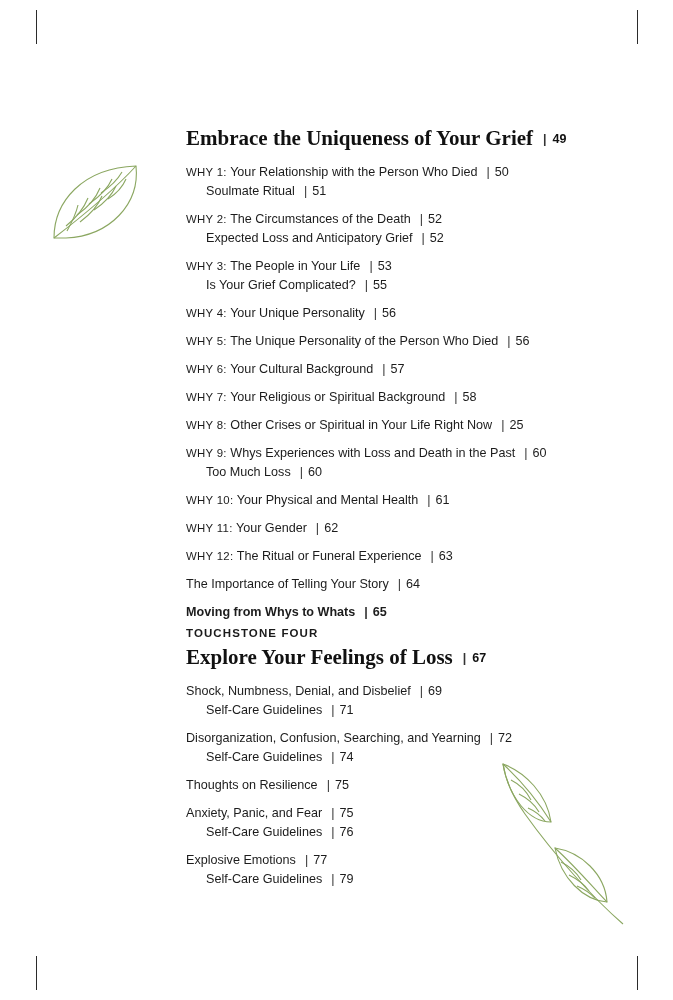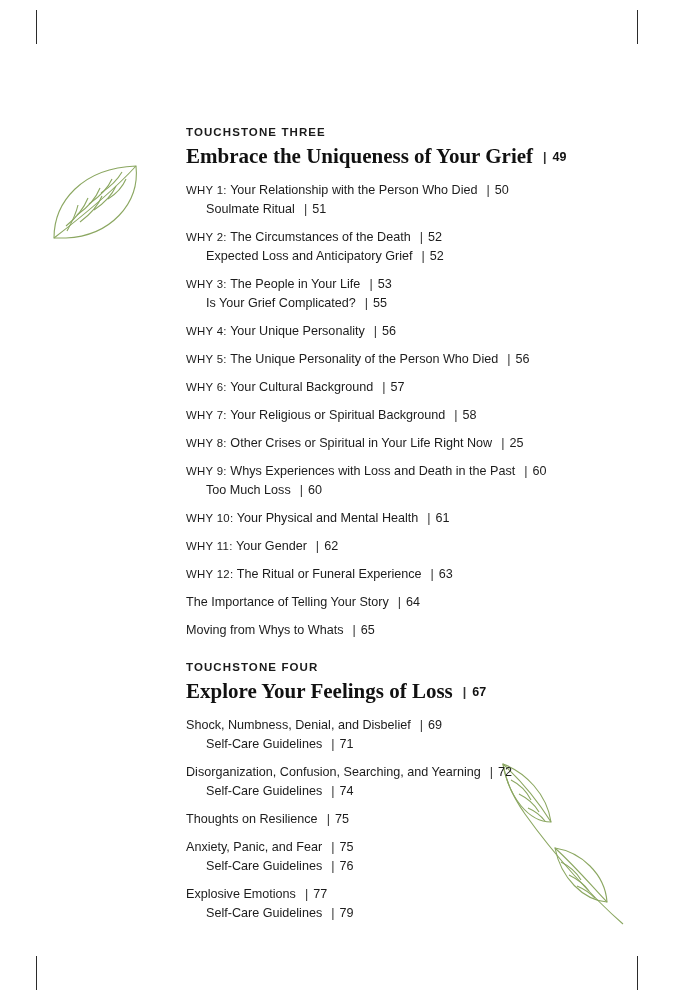--- a/index.html
+++ b/index.html
@@ -87,21 +87,21 @@
     margin: 0 0 11px 0;
   }
   .entry.sub {
     margin: 1px 0 11px 20px;
   }
   .entry.tight { margin-bottom: 2px; }
   .entry .lead { font-weight: normal; font-size: 11.4px; letter-spacing: 0.3px; }
   .entry .sep { margin: 0 5px 0 9px; color: #333; }
   .entry .pg { }
 
-  .gap-after { margin-bottom: 22px; }
+  .gap-after { margin-bottom: 6px; font-weight: bold; }
 </style>
 </head>
 <body>
 
 <div class="crop v crop-tl-v"></div>
 <div class="crop v crop-tr-v"></div>
 <div class="crop v crop-bl-v"></div>
 <div class="crop v crop-br-v"></div>
 
 <div class="leaf-top">
@@ -131,21 +131,20 @@
     <path d="M100,96 C124,118 140,138 152,150"></path>
     <path d="M106,110 C114,114 122,121 126,128"></path>
     <path d="M114,123 C122,127 130,133 134,139"></path>
     <path d="M122,134 C129,137 136,142 140,146"></path>
   </svg>
 </div>
 
 <div class="content">
 
   <div class="section">
-    <div class="touchstone-label">TOUCHSTONE THREE</div>
     <div class="touchstone-title">
       <span>Embrace the Uniqueness of Your Grief</span><span class="sep">|</span><span class="pg">49</span>
     </div>
 
     <div class="entry tight">
       <span class="lead">WHY 1:</span>
       <span>Your Relationship with the Person Who Died</span><span class="sep">|</span><span class="pg">50</span>
     </div>
     <div class="entry sub">
       <span>Soulmate Ritual</span><span class="sep">|</span><span class="pg">51</span>

